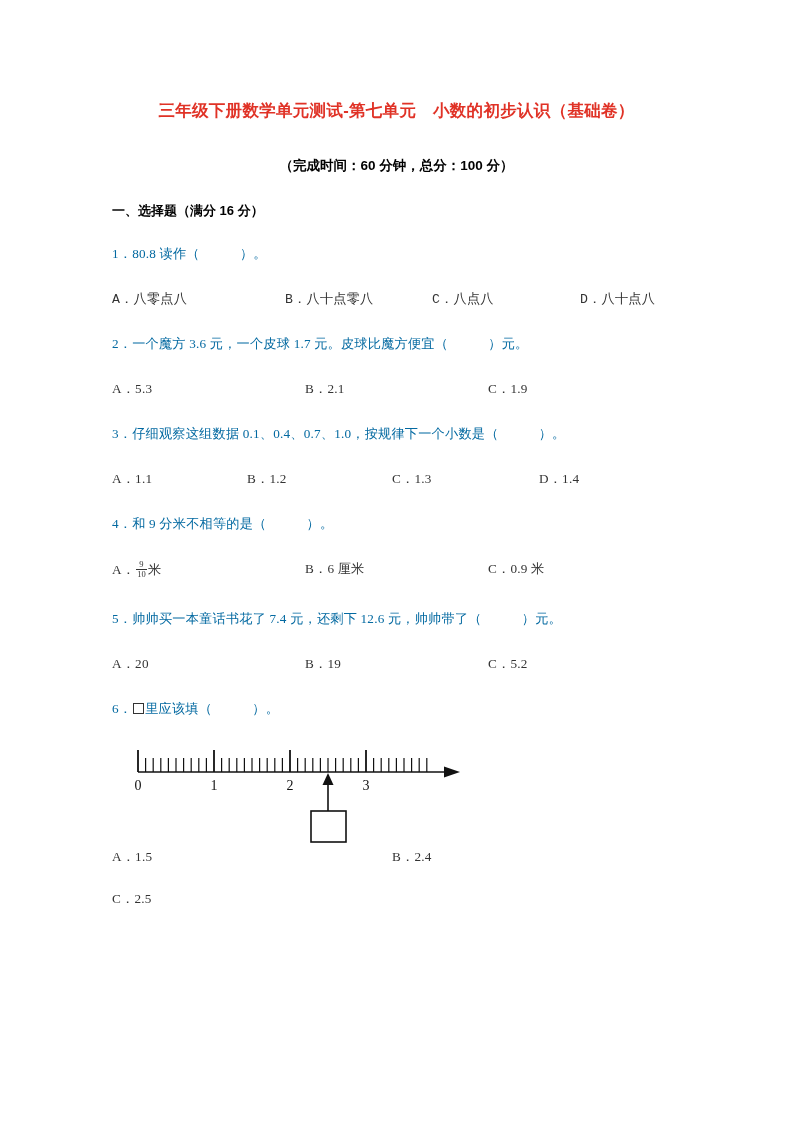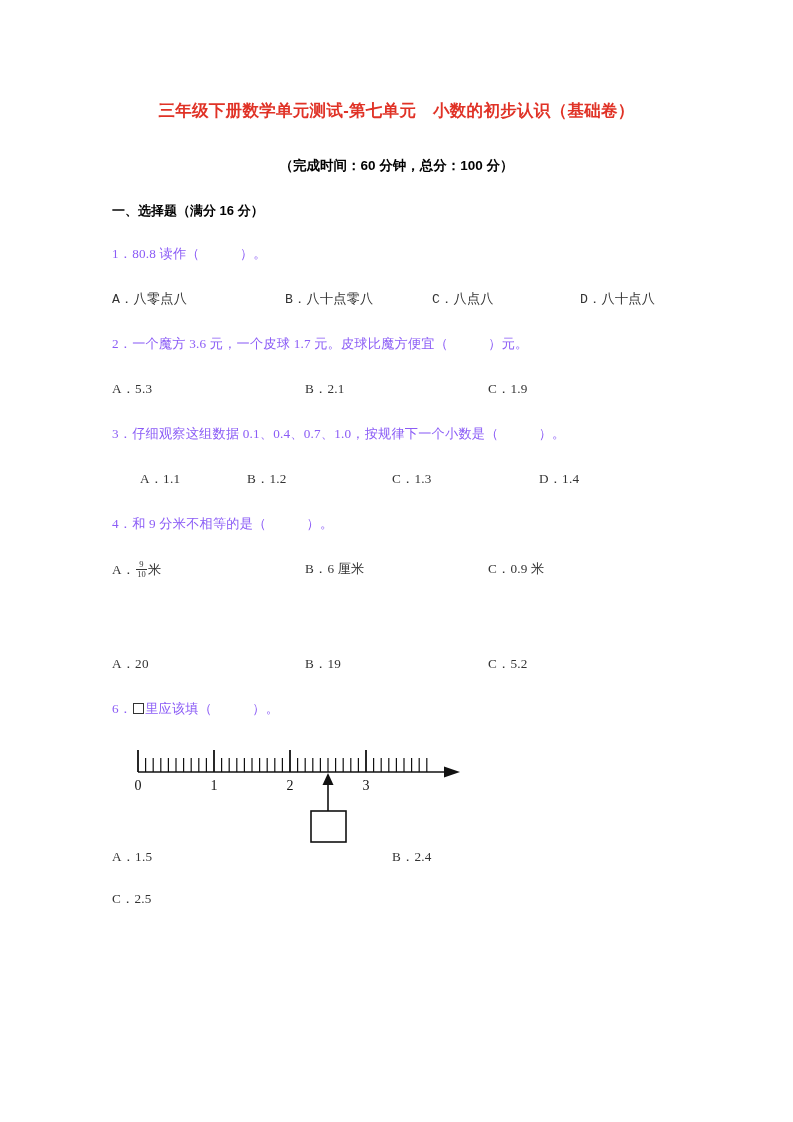--- a/index.html
+++ b/index.html
@@ -59,21 +59,21 @@
     font-size: 13px;
     color: #000000;
     white-space: nowrap;
   }
 
   
   .qline {
     position: absolute;
     left: 112px;
     font-size: 13.2px;
-    color: #8b5cf6;
+    color: #0369a1;
     white-space: nowrap;
     letter-spacing: 0.2px;
   }
 
   
   .optrow {
     position: absolute;
     left: 112px;
     width: 600px;
     height: 22px;
@@ -150,33 +150,34 @@
 
   <div class="qline" style="top:335px;">2．一个魔方 3.6 元，一个皮球 1.7 元。皮球比魔方便宜（　　　）元。</div>
   <div class="optrow" style="top:380px;">
     <span class="opt" style="left:0px;">A．5.3</span>
     <span class="opt" style="left:193px;text-align:right;">B．2.1</span>
     <span class="opt" style="left:376px;">C．1.9</span>
   </div>
 
   <div class="qline" style="top:425px;">3．仔细观察这组数据 0.1、0.4、0.7、1.0，按规律下一个小数是（　　　）。</div>
   <div class="optrow" style="top:470px;">
-    <span class="opt" style="left:0px;margin-left:28px;">A．1.1</span>
+    <span class="opt" style="left:0px;">A．1.1</span>
     <span class="opt" style="left:135px;">B．1.2</span>
     <span class="opt" style="left:280px;">C．1.3</span>
     <span class="opt" style="left:427px;">D．1.4</span>
   </div>
 
   <div class="qline" style="top:515px;">4．和 9 分米不相等的是（　　　）。</div>
   <div class="optrow" style="top:560px;">
     <span class="opt" style="left:0px;"><span>A．</span><span class="frac"><span class="num">9</span><span class="den">10</span></span><span>米</span></span>
     <span class="opt" style="left:193px;">B．6 厘米</span>
     <span class="opt" style="left:376px;">C．0.9 米</span>
   </div>
 
+  <div class="qline" style="top:610px;">5．帅帅买一本童话书花了 7.4 元，还剩下 12.6 元，帅帅带了（　　　）元。</div>
   <div class="optrow" style="top:655px;">
     <span class="opt" style="left:0px;text-align:right;">A．20</span>
     <span class="opt" style="left:193px;">B．19</span>
     <span class="opt" style="left:376px;">C．5.2</span>
   </div>
 
   <div class="qline" style="top:700px;"><span>6．</span><span class="box-glyph"></span><span>里应该填（　　　）。</span></div>
 
   <div class="numberline-figure">
     <svg class="nl-svg" width="340" height="110" viewBox="0 0 340 110" xmlns="http://www.w3.org/2000/svg">

